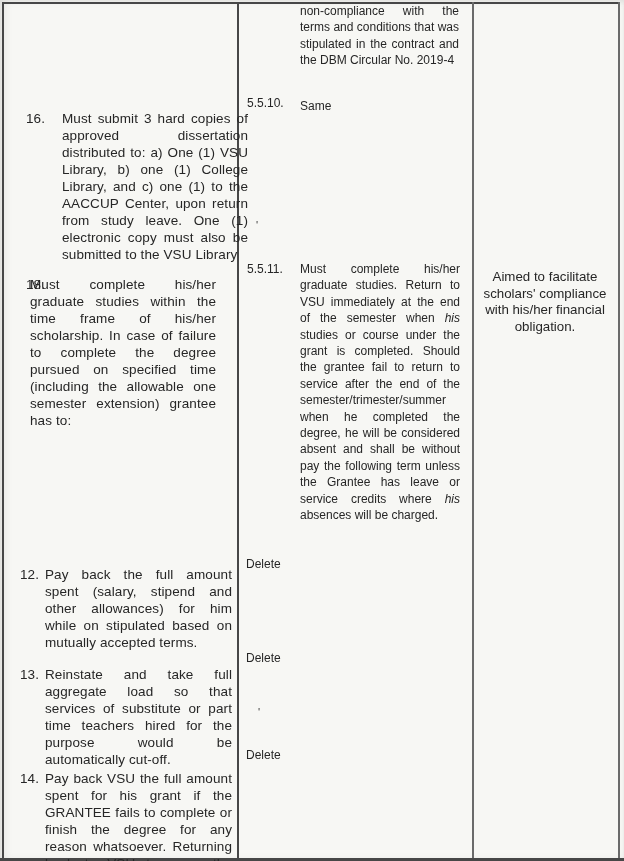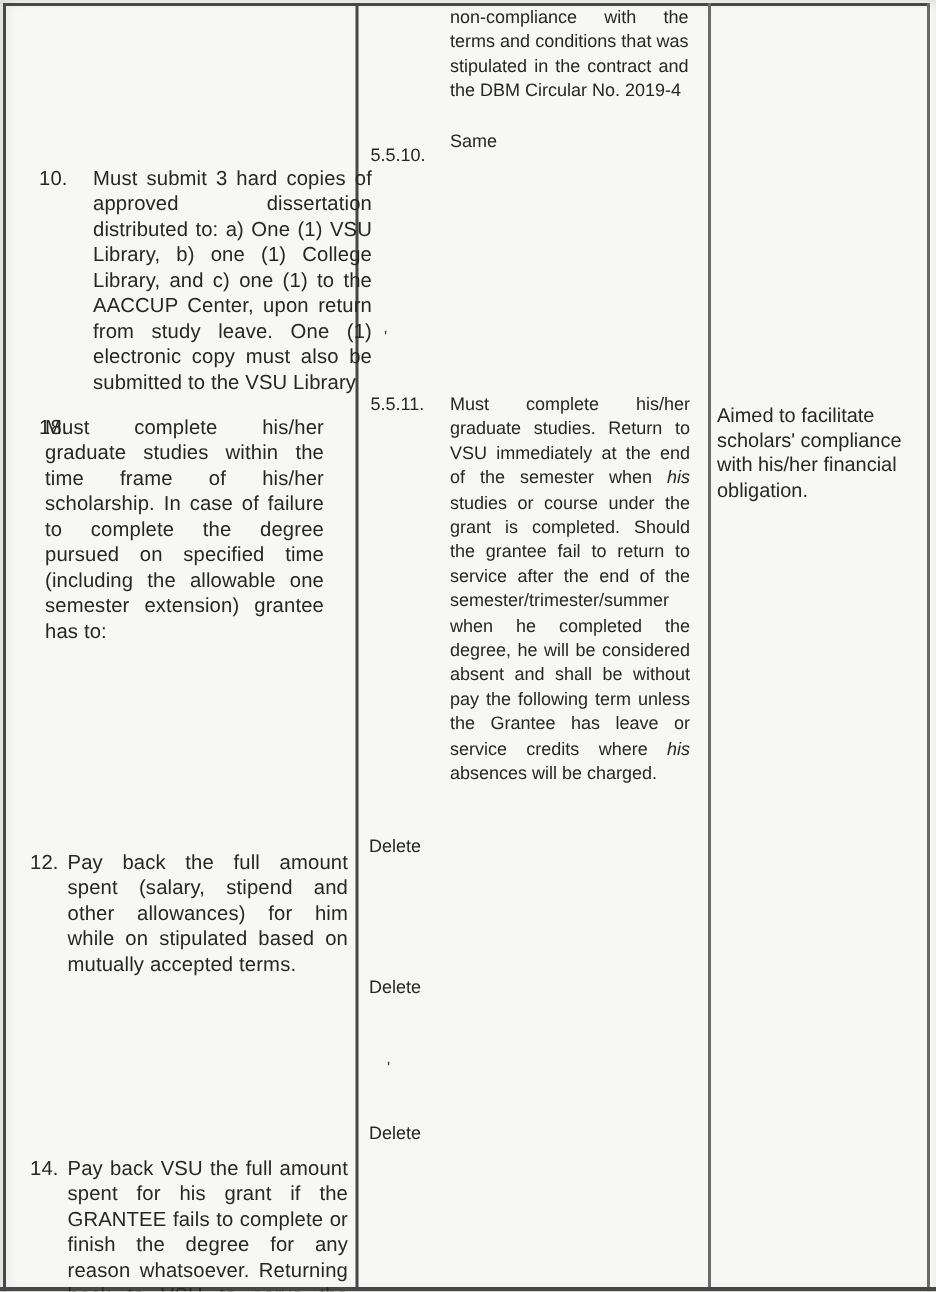--- a/index.html
+++ b/index.html
@@ -43,20 +43,21 @@
     line-height: 17px;
     letter-spacing: 0.1px;
   }
   .col-mid-font {
     font-size: 12px;
     line-height: 16.4px;
   }
   .col-right-font {
     font-size: 13.3px;
     line-height: 16.5px;
+    text-align: center;
   }
   .justify { text-align: justify; text-justify: inter-word; }
   .mid-label { position: absolute; }
   .artifact {
     position: absolute;
     font-size: 11px;
     color: #3a3a3a;
   }
   .delete-word { position: absolute; }
 </style>
@@ -66,44 +67,48 @@
 <div class="page">
 
   <div class="rule" style="left:2px; top:2px; width:618px; height:2px;"></div>
   <div class="rule" style="left:2px; top:2px; width:2px; height:859px;"></div>
   <div class="rule light" style="left:618px; top:2px; width:2px; height:859px;"></div>
   <div class="rule" style="left:0px; top:858px; width:624px; height:3px;"></div>
   <div class="rule" style="left:237px; top:2px; width:2px; height:856px;"></div>
   <div class="rule light" style="left:472px; top:2px; width:2px; height:856px;"></div>
 
   <div class="num-item col-left-font" style="left:26px; top:110px; width:206px;">
-    <span class="num">10.</span>
+    <span class="num">16.</span>
     <div class="body" style="margin-left:36px; width:186px;">Must submit 3 hard copies of approved dissertation distributed to: a) One (1) VSU Library, b) one (1) College Library, and c) one (1) to the AACCUP Center, upon return from study leave. One (1) electronic copy must also be submitted to the VSU Library</div>
   </div>
 
   <div class="num-item col-left-font" style="left:26px; top:276px; width:206px;">
     <span class="num">18.</span>
     <div class="body" style="margin-left:4px; width:186px;">Must complete his/her graduate studies within the time frame of his/her scholarship. In case of failure to complete the degree pursued on specified time (including the allowable one semester extension) grantee has to:</div>
   </div>
 
   <div class="num-item col-left-font" style="left:20px; top:566px; width:212px;">
     <span class="num">12.</span>
     <div class="body" style="margin-left:25px; width:187px;">Pay back the full amount spent (salary, stipend and other allowances) for him while on stipulated based on mutually accepted terms.</div>
   </div>
 
+  <div class="num-item col-left-font" style="left:20px; top:666px; width:212px;">
+    <span class="num">13.</span>
+    <div class="body" style="margin-left:25px; width:187px;">Reinstate and take full aggregate load so that services of substitute or part time teachers hired for the purpose would be automatically cut-off.</div>
+  </div>
 
   <div class="num-item col-left-font" style="left:20px; top:770px; width:212px;">
     <span class="num">14.</span>
     <div class="body" style="margin-left:25px; width:187px;">Pay back VSU the full amount spent for his grant if the GRANTEE fails to complete or finish the degree for any reason whatsoever. Returning back to VSU to serve the University</div>
   </div>
 
   <div class="blk col-mid-font justify" style="left:300px; top:3px; width:159px;">non-compliance with the terms and conditions that was stipulated in the contract and the DBM Circular No. 2019-4</div>
 
   <span class="mid-label col-mid-font" style="left:247px; top:95px;">5.5.10.</span>
-  <span class="blk col-mid-font" style="left:300px; top:86px;">Same</span>
+  <span class="blk col-mid-font" style="left:300px; top:98px;">Same</span>
 
   <span class="artifact" style="left:256px; top:219px;">'</span>
 
   <span class="mid-label col-mid-font" style="left:247px; top:261px;">5.5.11.</span>
   <div class="blk col-mid-font justify" style="left:300px; top:261px; width:160px;"><span>Must complete his/her graduate studies. Return to VSU immediately at the end of the semester when </span><span style="font-style: italic;">his</span><span> studies or course under the grant is completed. Should the grantee fail to return to service after the end of the semester/trimester/summer when he completed the degree, he will be considered absent and shall be without pay the following term unless the Grantee has leave or service credits where </span><span style="font-style: italic;">his</span><span> absences will be charged.</span></div>
 
   <span class="delete-word col-mid-font" style="left:246px; top:556px;">Delete</span>
   <span class="delete-word col-mid-font" style="left:246px; top:650px;">Delete</span>
   <span class="artifact" style="left:258px; top:706px;">'</span>
   <span class="delete-word col-mid-font" style="left:246px; top:747px;">Delete</span>

